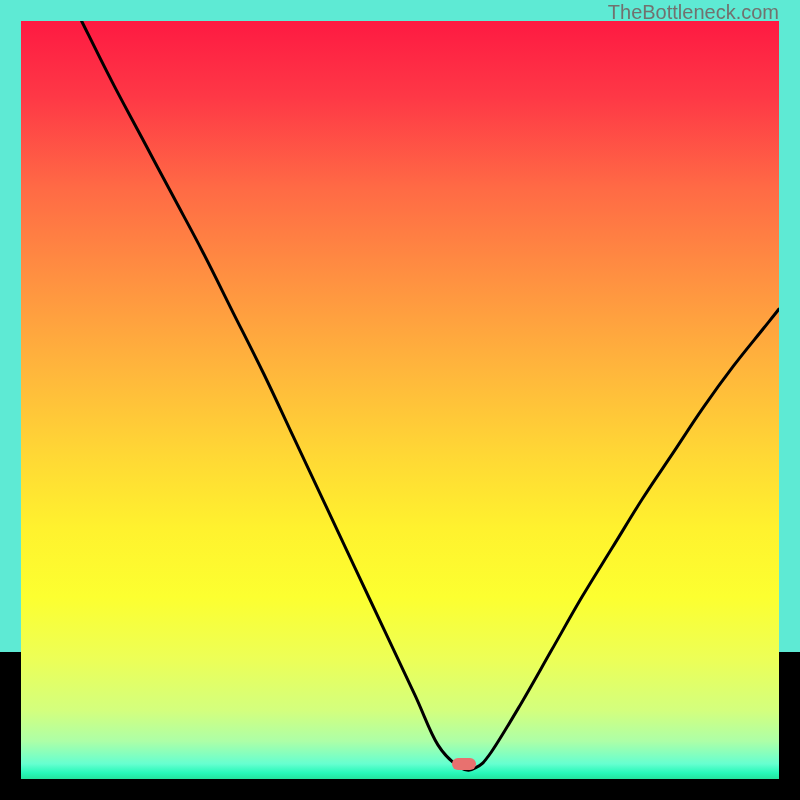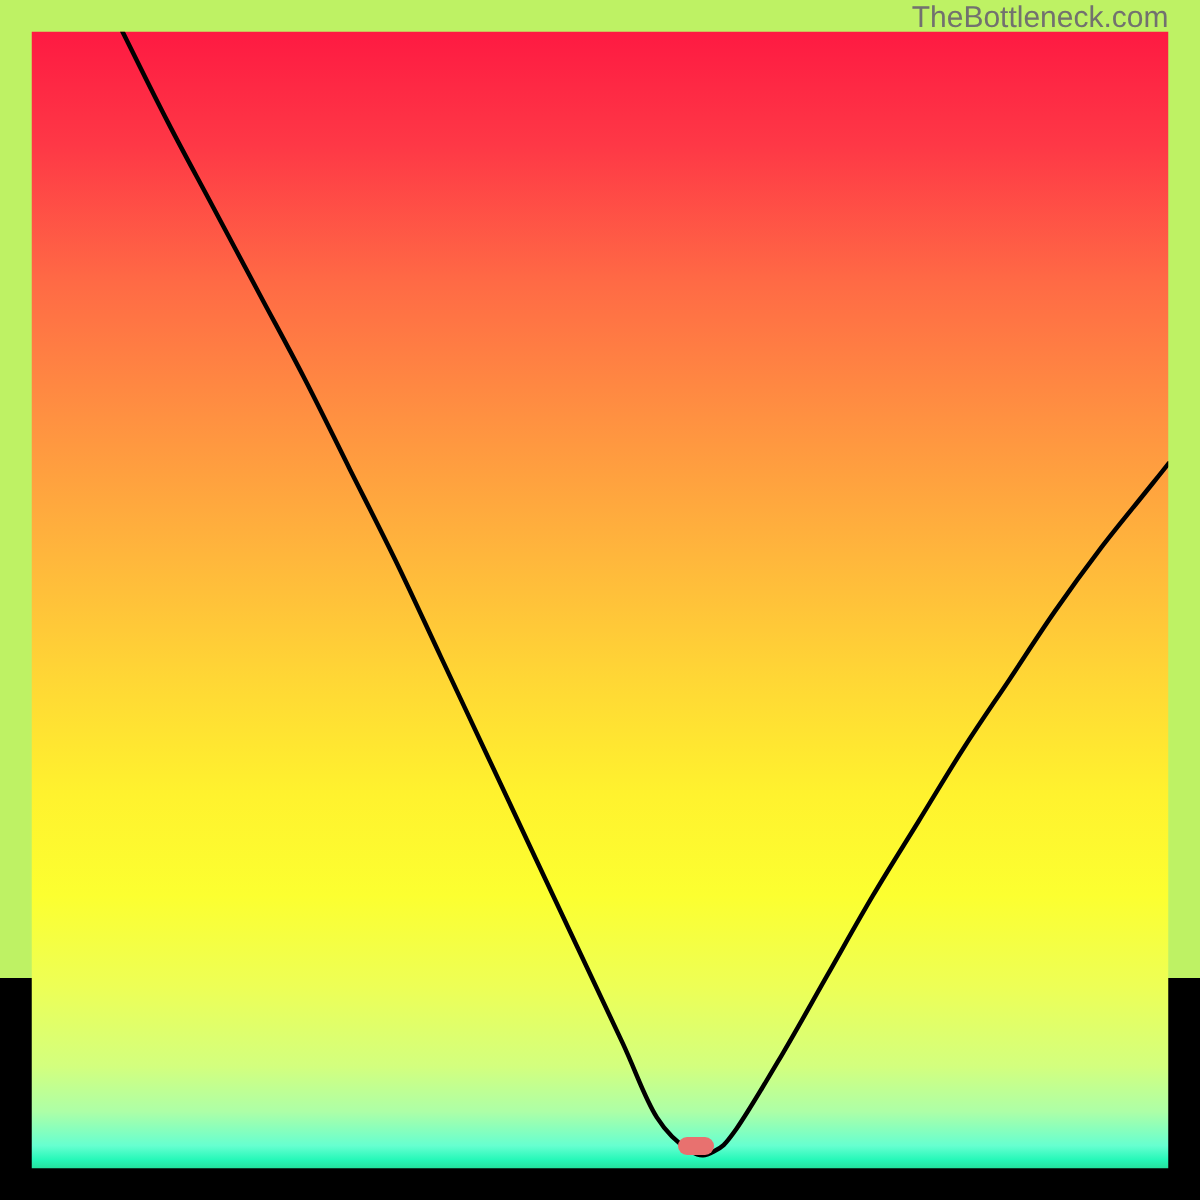--- a/index.html
+++ b/index.html
@@ -10,21 +10,21 @@
     background: #000;
     overflow: hidden;
     font-family: Arial, Helvetica, sans-serif;
   }
   .frame {
     position: absolute;
     left: 0;
     top: 0;
     width: 800px;
     height: 652px;
-    background: #bef264;
+    background: #5eead4;
   }
   .plot {
     position: absolute;
     left: 21px;
     top: 21px;
     width: 758px;
     height: 758px;
     overflow: hidden;
   }
   .gradient {

